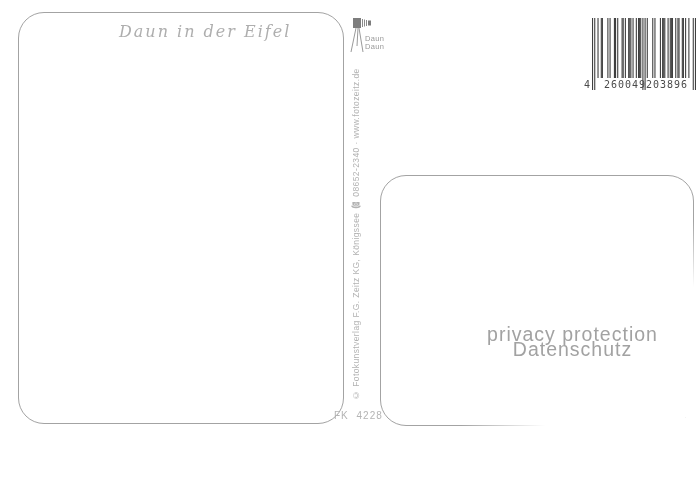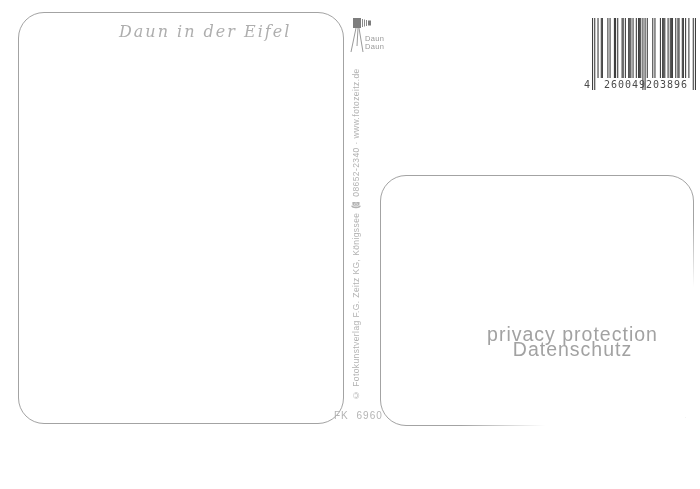--- a/index.html
+++ b/index.html
@@ -82,21 +82,21 @@
       <line x1="9" y1="12" x2="13" y2="36" stroke="#9a9a9a" stroke-width="1"></line>
     </svg>
     <div class="logo-text">
       <div>Daun</div>
       <div>Daun</div>
     </div>
   </div>
 
   <div class="imprint">© Fotokunstverlag F.G. Zeitz KG, Königssee ☎ 08652-2340 · www.fotozeitz.de</div>
 
-  <div class="order-code">FK 6960</div>
+  <div class="order-code">FK 4228</div>
 
   <div class="barcode">
     <svg class="barcode-bars" viewBox="0 0 95 72" preserveAspectRatio="none" fill="#3f3f3f">
         <rect x="0" y="0" width="1" height="72"></rect>
         <rect x="2" y="0" width="1" height="72"></rect>
         <rect x="5" y="0" width="1" height="60"></rect>
         <rect x="8" y="0" width="1" height="60"></rect>
         <rect x="9" y="0" width="1" height="60"></rect>
         <rect x="14" y="0" width="1" height="60"></rect>
         <rect x="16" y="0" width="1" height="60"></rect>

